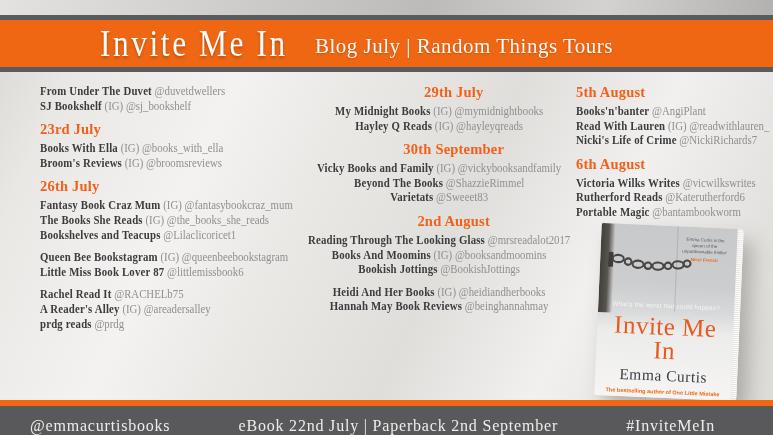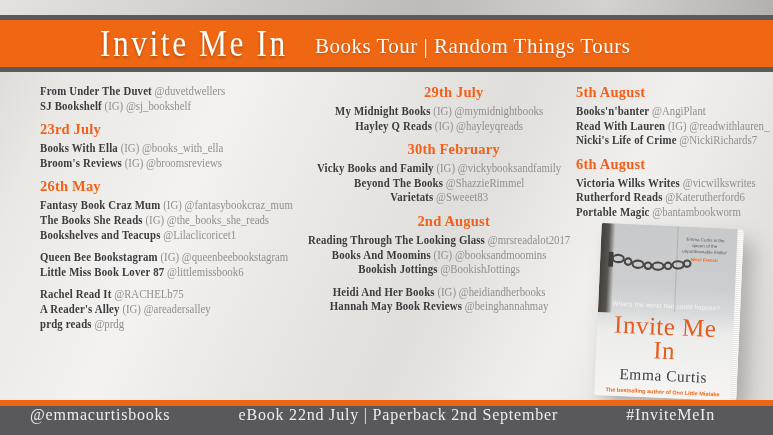--- a/index.html
+++ b/index.html
@@ -100,55 +100,55 @@
     color:#3E4049;font-size:15.5px;margin-top:3px;letter-spacing:0.5px;
   }
   .cover-note{
     color:var(--accent,#F06713);font-size:5.5px;margin-top:4px;font-weight:bold;
     font-family:"Liberation Sans","DejaVu Sans",sans-serif;
   }
   
   .footer{position:absolute;left:0;right:0;bottom:0;}
   .orange-rule{height:6px;background:var(--accent,#F06713);}
   .footer-bar{
-    height:29px;background:#59595B;display:flex;align-items:flex-start;
+    height:29px;background:#59595B;display:flex;align-items:flex-end;
     color:#EDEDEB;font-size:16px;letter-spacing:0.8px;
   }
   .footer-left{margin-left:30px;}
   .footer-center{flex:1;text-align:center;}
   .footer-right{margin-right:58px;}
 </style>
 </head>
 <body>
 
 <div class="page" style="--accent: #F06713; --date: #F2601A; --bg: #EAE8E5;">
 
   <div class="top-strip"></div>
   <div class="rule-dark"></div>
 
   <div class="header-band">
     <h1 class="poster-title">Invite Me In</h1>
-    <div class="poster-subtitle">Books Tour | Random Things Tours</div>
+    <div class="poster-subtitle">Blog July | Random Things Tours</div>
   </div>
   <div class="rule-dark"></div>
 
   <div class="sheen"></div>
 
   <section class="col col1">
       <div class="group">
         <div class="entry"><b>From Under The Duvet</b><span class="handle"> @duvetdwellers</span></div>
         <div class="entry"><b>SJ Bookshelf</b><span class="meta"> (IG)</span><span class="handle"> @sj_bookshelf</span></div>
       </div>
       <div class="group">
         <div class="date">23rd July</div>
         <div class="entry"><b>Books With Ella</b><span class="meta"> (IG)</span><span class="handle"> @books_with_ella</span></div>
         <div class="entry"><b>Broom's Reviews</b><span class="meta"> (IG)</span><span class="handle"> @broomsreviews</span></div>
       </div>
       <div class="group">
-        <div class="date">26th May</div>
+        <div class="date">26th July</div>
         <div class="entry"><b>Fantasy Book Craz Mum</b><span class="meta"> (IG)</span><span class="handle"> @fantasybookcraz_mum</span></div>
         <div class="entry"><b>The Books She Reads</b><span class="meta"> (IG)</span><span class="handle"> @the_books_she_reads</span></div>
         <div class="entry"><b>Bookshelves and Teacups</b><span class="handle"> @Lilaclicoricet1</span></div>
       </div>
       <div class="group">
         <div class="entry"><b>Queen Bee Bookstagram</b><span class="meta"> (IG)</span><span class="handle"> @queenbeebookstagram</span></div>
         <div class="entry"><b>Little Miss Book Lover 87</b><span class="handle"> @littlemissbook6</span></div>
       </div>
       <div class="group">
         <div class="entry"><b>Rachel Read It</b><span class="handle"> @RACHELb75</span></div>
@@ -156,21 +156,21 @@
         <div class="entry"><b>prdg reads</b><span class="handle"> @prdg</span></div>
       </div>
     </section>
   <section class="col col2">
       <div class="group">
         <div class="date">29th July</div>
         <div class="entry"><b>My Midnight Books</b><span class="meta"> (IG)</span><span class="handle"> @mymidnightbooks</span></div>
         <div class="entry"><b>Hayley Q Reads</b><span class="meta"> (IG)</span><span class="handle"> @hayleyqreads</span></div>
       </div>
       <div class="group">
-        <div class="date">30th February</div>
+        <div class="date">30th September</div>
         <div class="entry"><b>Vicky Books and Family</b><span class="meta"> (IG)</span><span class="handle"> @vickybooksandfamily</span></div>
         <div class="entry"><b>Beyond The Books</b><span class="handle"> @ShazzieRimmel</span></div>
         <div class="entry"><b>Varietats</b><span class="handle"> @Sweeet83</span></div>
       </div>
       <div class="group">
         <div class="date">2nd August</div>
         <div class="entry"><b>Reading Through The Looking Glass</b><span class="handle"> @mrsreadalot2017</span></div>
         <div class="entry"><b>Books And Moomins</b><span class="meta"> (IG)</span><span class="handle"> @booksandmoomins</span></div>
         <div class="entry"><b>Bookish Jottings</b><span class="handle"> @BookishJottings</span></div>
       </div>

